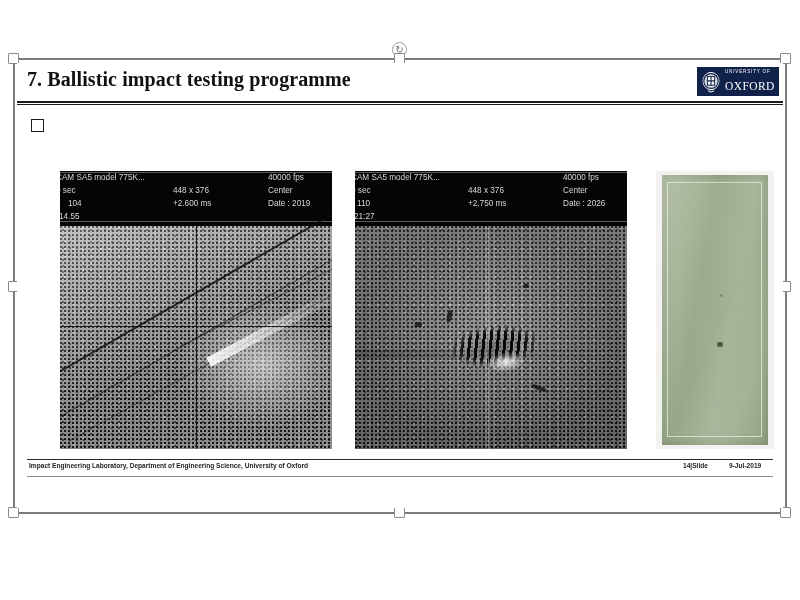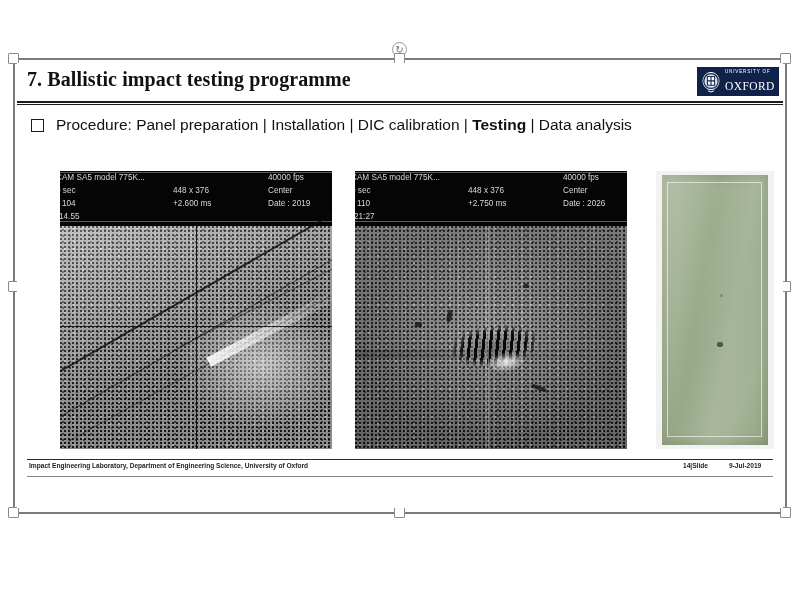--- a/index.html
+++ b/index.html
@@ -161,41 +161,38 @@
           <span class="logo-big">OXFORD</span>
         </div>
       </div>
     </div>
 
     <div class="rule" id="rule-a"></div>
     <div class="rule" id="rule-b"></div>
 
     <div id="bullet-row">
       <div id="bullet-box"></div>
-      <div id="bullet-text">
-        <span>Procedure: Panel preparation | Installation | DIC calibration | </span><b>Testing</b><span> | Data analysis</span>
-      </div>
     </div>
 
     <div id="media">
 
       <div class="frame" id="frame1">
         <div class="osd">
           <div class="osd-box"></div>
           <div class="line l0">
             <span class="c-left">CAM SA5 model 775K...</span>
             <span class="c-right">40000 fps</span>
           </div>
           <div class="line l1">
             <span class="c-left">0 sec</span>
             <span class="c-mid">448 x 376</span>
             <span class="c-right">Center</span>
           </div>
           <div class="line l2">
-            <span class="c-left" style="left:2px">104</span>
+            <span class="c-left" style="left:8px">104</span>
             <span class="c-mid">+2.600 ms</span>
             <span class="c-right">Date : 2019</span>
           </div>
           <div class="line l3">
             <span class="c-left" style="left:-1px">14.55</span>
           </div>
         </div>
 
         <div class="speckle" id="sp1">
           <div class="vlight" id="grad1"></div>

